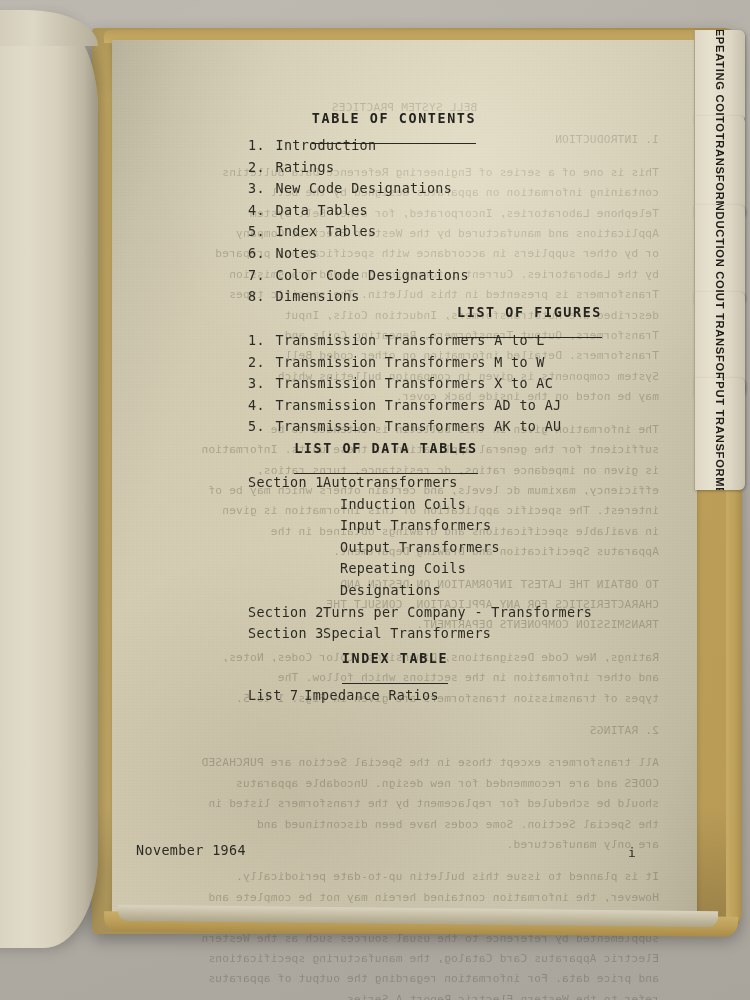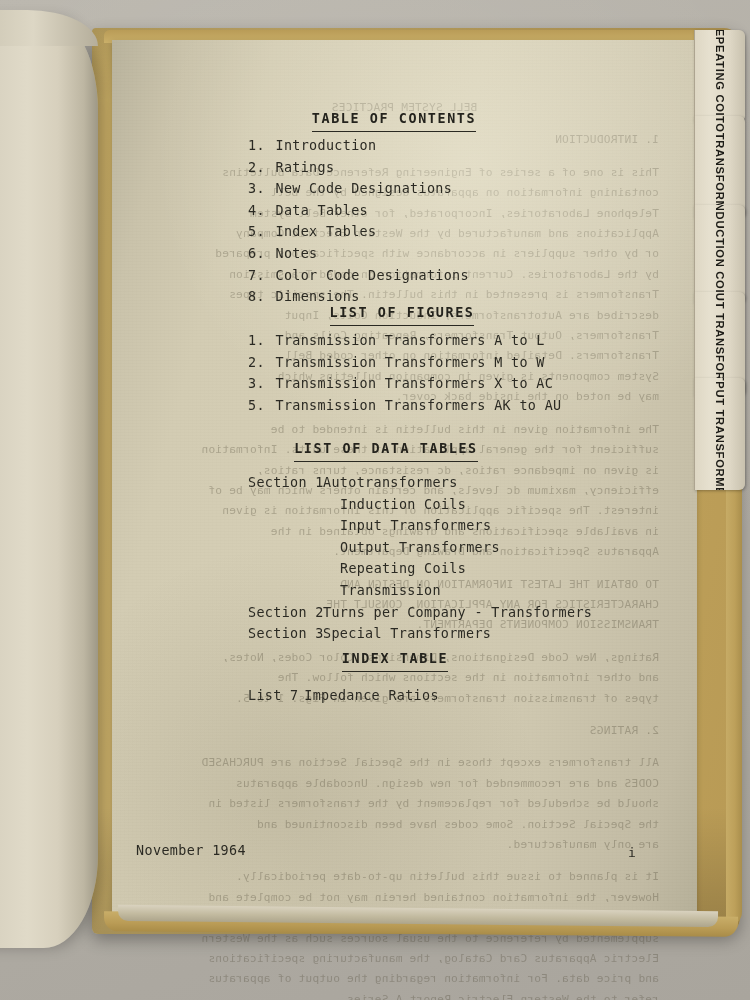--- a/index.html
+++ b/index.html
@@ -148,37 +148,37 @@
   }
   .heading {
     text-align: center;
     font-weight: bold;
     letter-spacing: 1.6px;
     color: #24231d;
   }
   .heading .hu {
     display: inline-block;
     border-bottom: 1.6px solid #2a2922;
-    padding-bottom: 1px;
+    padding-bottom: 13px;
   }
   .toc-list, .fig-list, .idx-list {
     list-style: none;
     margin: 0;
     padding: 0;
   }
   .toc-list li, .fig-list li, .idx-list li, .dt-row {
     white-space: pre;
     color: #2b2a23;
   }
   .num { display: inline-block; width: 2.05em; }
 
   .blk { position: absolute; }
   #blk-toc-head   { left: 112px; top: 68px;  width: 340px; }
   #blk-toc        { left: 136px; top: 95px; }
-  #blk-fig-head   { left:  90px; top: 262px; width: 400px; }
+  #blk-fig-head   { left:  90px; top: 262px; width: 400px; text-align: right; }
   #blk-fig        { left: 136px; top: 290px; }
   #blk-dt-head    { left:  64px; top: 398px; width: 420px; }
   #blk-dt         { left: 136px; top: 432px; }
   #blk-idx-head   { left: 113px; top: 608px; width: 340px; }
   #blk-idx        { left: 136px; top: 645px; }
   .dt-sub { padding-left: 92px; }
 
   
   #footer-date {
     position: absolute;
@@ -351,33 +351,34 @@
         <li><span class="num">8.</span><span>Dimensions</span></li>
       </ul>
 
       <div class="blk heading" id="blk-fig-head">
         <span class="hu">LIST OF FIGURES</span>
       </div>
       <ul class="blk fig-list" id="blk-fig">
         <li><span class="num">1.</span><span>Transmission Transformers A to L</span></li>
         <li><span class="num">2.</span><span>Transmission Transformers M to W</span></li>
         <li><span class="num">3.</span><span>Transmission Transformers X to AC</span></li>
+        <li><span class="num">4.</span><span>Transmission Transformers AD to AJ</span></li>
         <li><span class="num">5.</span><span>Transmission Transformers AK to AU</span></li>
       </ul>
 
       <div class="blk heading" id="blk-dt-head">
         <span class="hu">LIST OF DATA TABLES</span>
       </div>
       <div class="blk" id="blk-dt">
         <div class="dt-row"><span class="num" style="width:5.6em">Section 1</span><span>Autotransformers</span></div>
         <div class="dt-row dt-sub"><span>Induction Coils</span></div>
         <div class="dt-row dt-sub"><span>Input Transformers</span></div>
         <div class="dt-row dt-sub"><span>Output Transformers</span></div>
         <div class="dt-row dt-sub"><span>Repeating Coils</span></div>
-        <div class="dt-row dt-sub"><span>Transmission</span></div>
+        <div class="dt-row dt-sub"><span>Designations</span></div>
         <div class="dt-row"><span class="num" style="width:5.6em">Section 2</span><span>Turns per Company - Transformers</span></div>
         <div class="dt-row"><span class="num" style="width:5.6em">Section 3</span><span>Special Transformers</span></div>
       </div>
 
       <div class="blk heading" id="blk-idx-head">
         <span class="hu">INDEX TABLE</span>
       </div>
       <ul class="blk idx-list" id="blk-idx">
         <li><span class="num" style="width:4.2em">List 7</span><span>Impedance Ratios</span></li>
       </ul>

